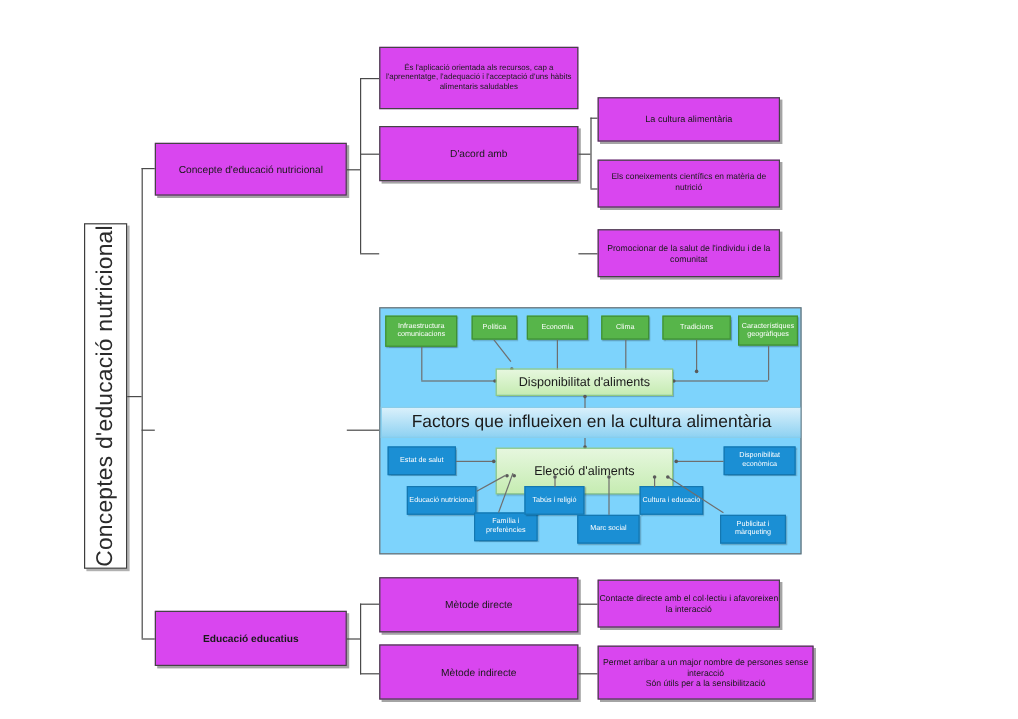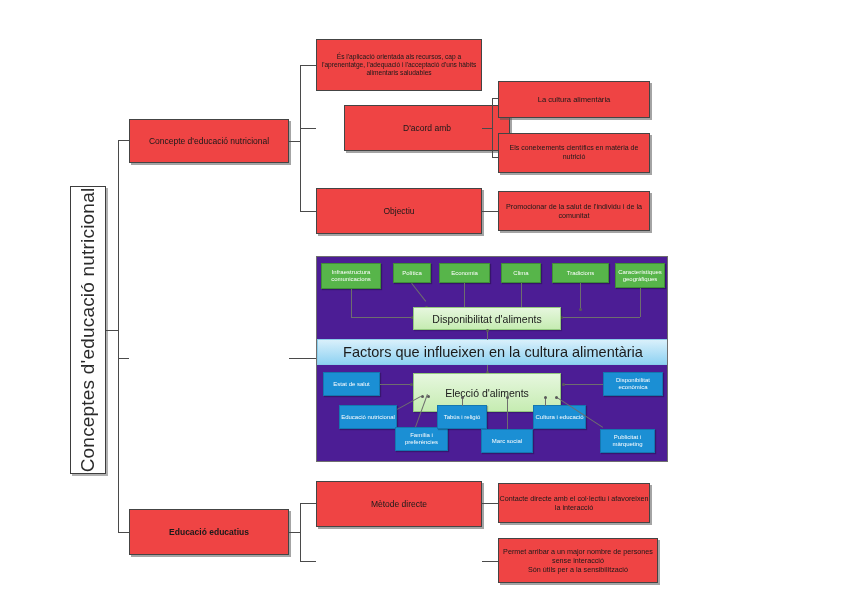--- a/index.html
+++ b/index.html
@@ -17,21 +17,21 @@
     height: 599px;
     background: #ffffff;
     overflow: hidden;
   }
 
   
   .box {
     position: absolute;
     box-sizing: border-box;
     border: 1.2px solid #444444;
-    background: #ef4444;
+    background: #d946ef;
     display: flex;
     align-items: center;
     justify-content: center;
     text-align: center;
     color: #1a1a1a;
     line-height: 1.25;
     padding: 2px 0;
   }
   .box.shadowed {
     box-shadow: 2px 2px 0 rgba(90,90,90,0.55);
@@ -66,21 +66,21 @@
     position: absolute;
     width: 0;
     border-left: 1.1px solid #4a4a4a;
   }
 
   
   #panel {
     position: absolute;
     box-sizing: border-box;
     border: 1.3px solid #6f6f6f;
-    background: #4c1d95;
+    background: #7dd3fc;
     overflow: hidden;
   }
   .gbox {
     position: absolute;
     box-sizing: border-box;
     background: #57b54a;
     border: 1px solid #3f8f36;
     color: #ffffff;
     display: flex;
     align-items: center;
@@ -167,33 +167,32 @@
   <div class="hline" style="left:118px; top:140px; width:11px;"></div>
   <div class="box shadowed" style="left:129px; top:119px; width:160px; height:44px; font-size:8.5px;">Concepte d'educació nutricional</div>
 
   <div class="hline" style="left:289px; top:141px; width:11px;"></div>
   <div class="vline" style="left:300px; top:65px; height:146px;"></div>
 
   <div class="hline" style="left:300px; top:65px; width:16px;"></div>
   <div class="box" style="left:316px; top:39px; width:166px; height:52px; font-size:6.6px;">És l'aplicació orientada als recursos, cap a l'aprenentatge, l'adequació i l'acceptació d'uns hàbits alimentaris saludables</div>
 
   <div class="hline" style="left:300px; top:128px; width:16px;"></div>
-  <div class="box shadowed" style="left:316px; top:105px; width:166px; height:46px; font-size:8.5px;margin-left:28px;">D'acord amb</div>
+  <div class="box shadowed" style="left:316px; top:105px; width:166px; height:46px; font-size:8.5px;">D'acord amb</div>
 
   <div class="hline" style="left:482px; top:128px; width:10px;"></div>
   <div class="vline" style="left:492px; top:98px; height:59px;"></div>
 
   <div class="hline" style="left:492px; top:98px; width:6px;"></div>
   <div class="box shadowed" style="left:498px; top:81px; width:152px; height:37px; font-size:7.6px;">La cultura alimentària</div>
 
   <div class="hline" style="left:492px; top:157px; width:6px;"></div>
   <div class="box shadowed" style="left:498px; top:133px; width:152px; height:40px; font-size:7px;">Els coneixements científics en matèria de nutrició</div>
 
   <div class="hline" style="left:300px; top:211px; width:16px;"></div>
-  <div class="box shadowed" style="left:316px; top:188px; width:166px; height:46px; font-size:8.5px;">Objectiu</div>
 
   <div class="hline" style="left:482px; top:211px; width:16px;"></div>
   <div class="box shadowed" style="left:498px; top:191px; width:152px; height:40px; font-size:7.2px;">Promocionar de la salut de l'individu i de la comunitat</div>
 
   <div class="hline" style="left:118px; top:358px; width:11px;"></div>
   <div class="hline" style="left:289px; top:358px; width:27px;"></div>
 
   <div id="panel" style="left:316px; top:256px; width:352px; height:206px;">
 
     <div class="gbox" style="left:4px; top:6px; width:60px; height:26px;">Infraestructura comunicacions</div>
@@ -272,17 +271,18 @@
 
   <div class="hline" style="left:289px; top:532px; width:11px;"></div>
   <div class="vline" style="left:300px; top:503px; height:59px;"></div>
 
   <div class="hline" style="left:300px; top:503px; width:16px;"></div>
   <div class="box shadowed" style="left:316px; top:481px; width:166px; height:46px; font-size:8.5px;">Mètode directe</div>
   <div class="hline" style="left:482px; top:503px; width:16px;"></div>
   <div class="box shadowed" style="left:498px; top:483px; width:152px; height:40px; font-size:7.2px;">Contacte directe amb el col·lectiu i afavoreixen la interacció</div>
 
   <div class="hline" style="left:300px; top:561px; width:16px;"></div>
+  <div class="box shadowed" style="left:316px; top:537px; width:166px; height:46px; font-size:8.5px;">Mètode indirecte</div>
   <div class="hline" style="left:482px; top:561px; width:16px;"></div>
-  <div class="box shadowed" style="left:498px; top:538px; width:160px; height:45px; font-size:7.2px; white-space:pre-line;">Permet arribar a un major nombre de persones sense interacció
+  <div class="box shadowed" style="left:498px; top:538px; width:180px; height:45px; font-size:7.2px; white-space:pre-line;">Permet arribar a un major nombre de persones sense interacció
 Són útils per a la sensibilització</div>
 
 </div>
 
 </body></html>

